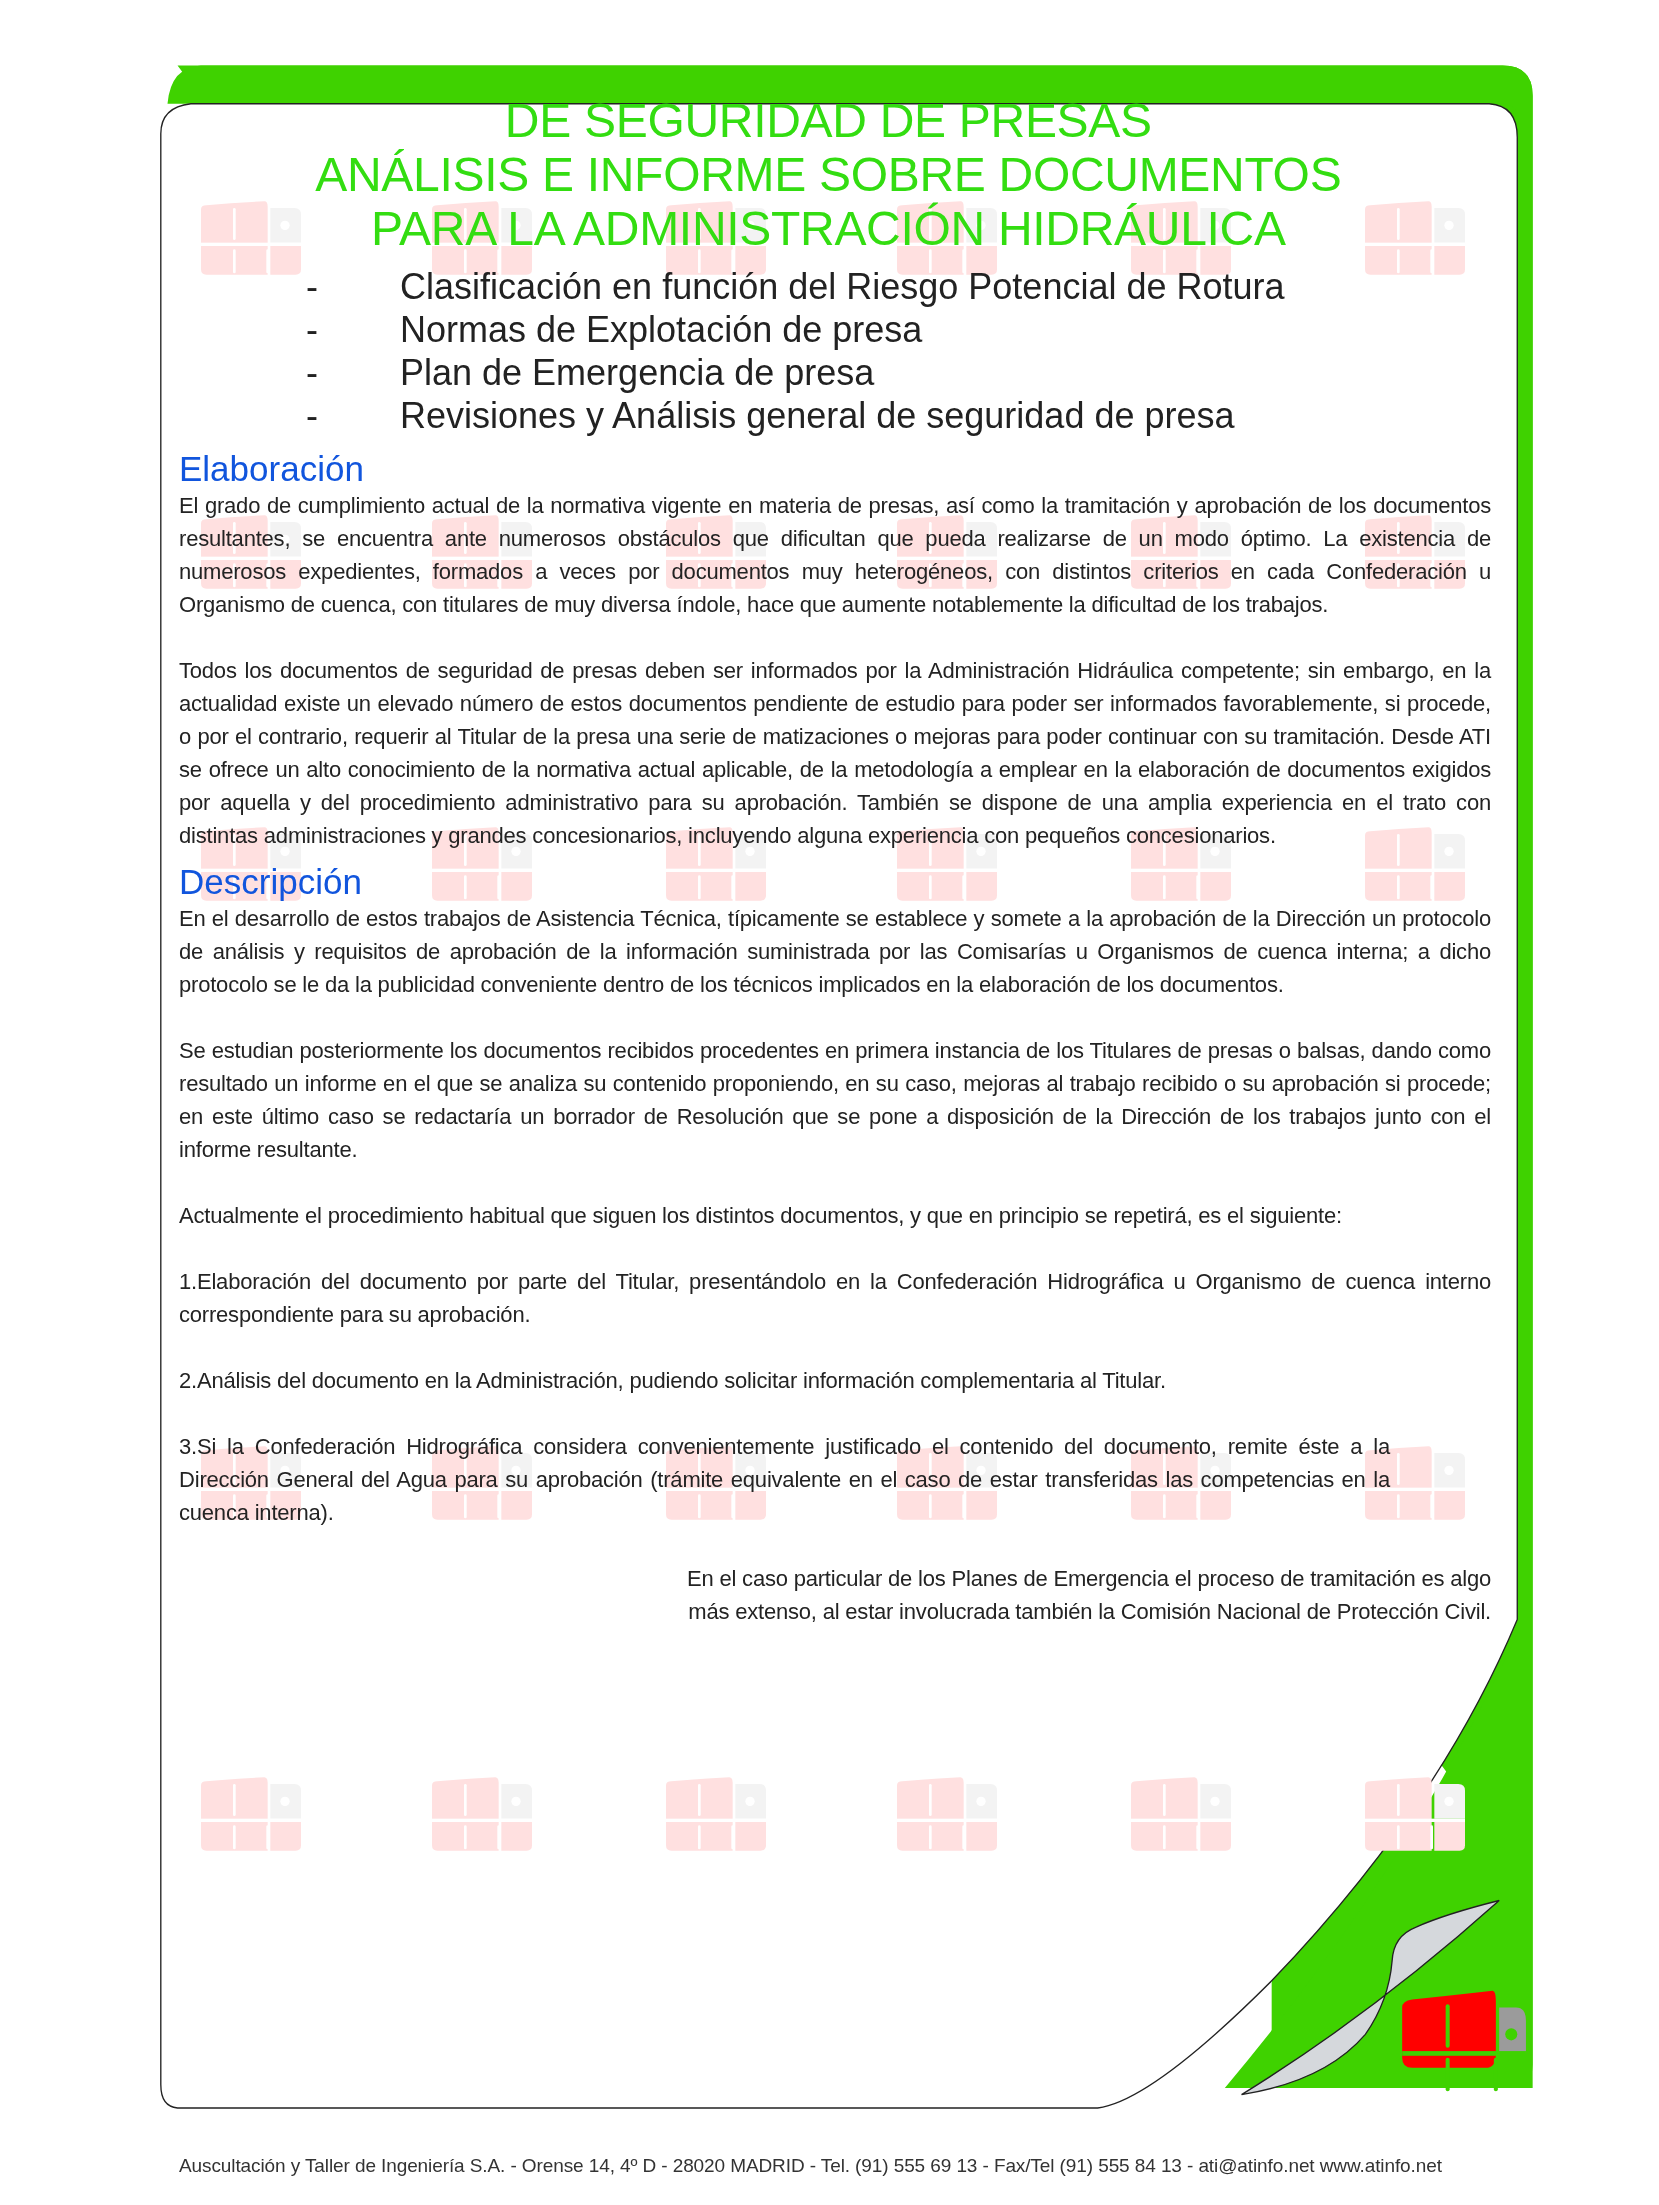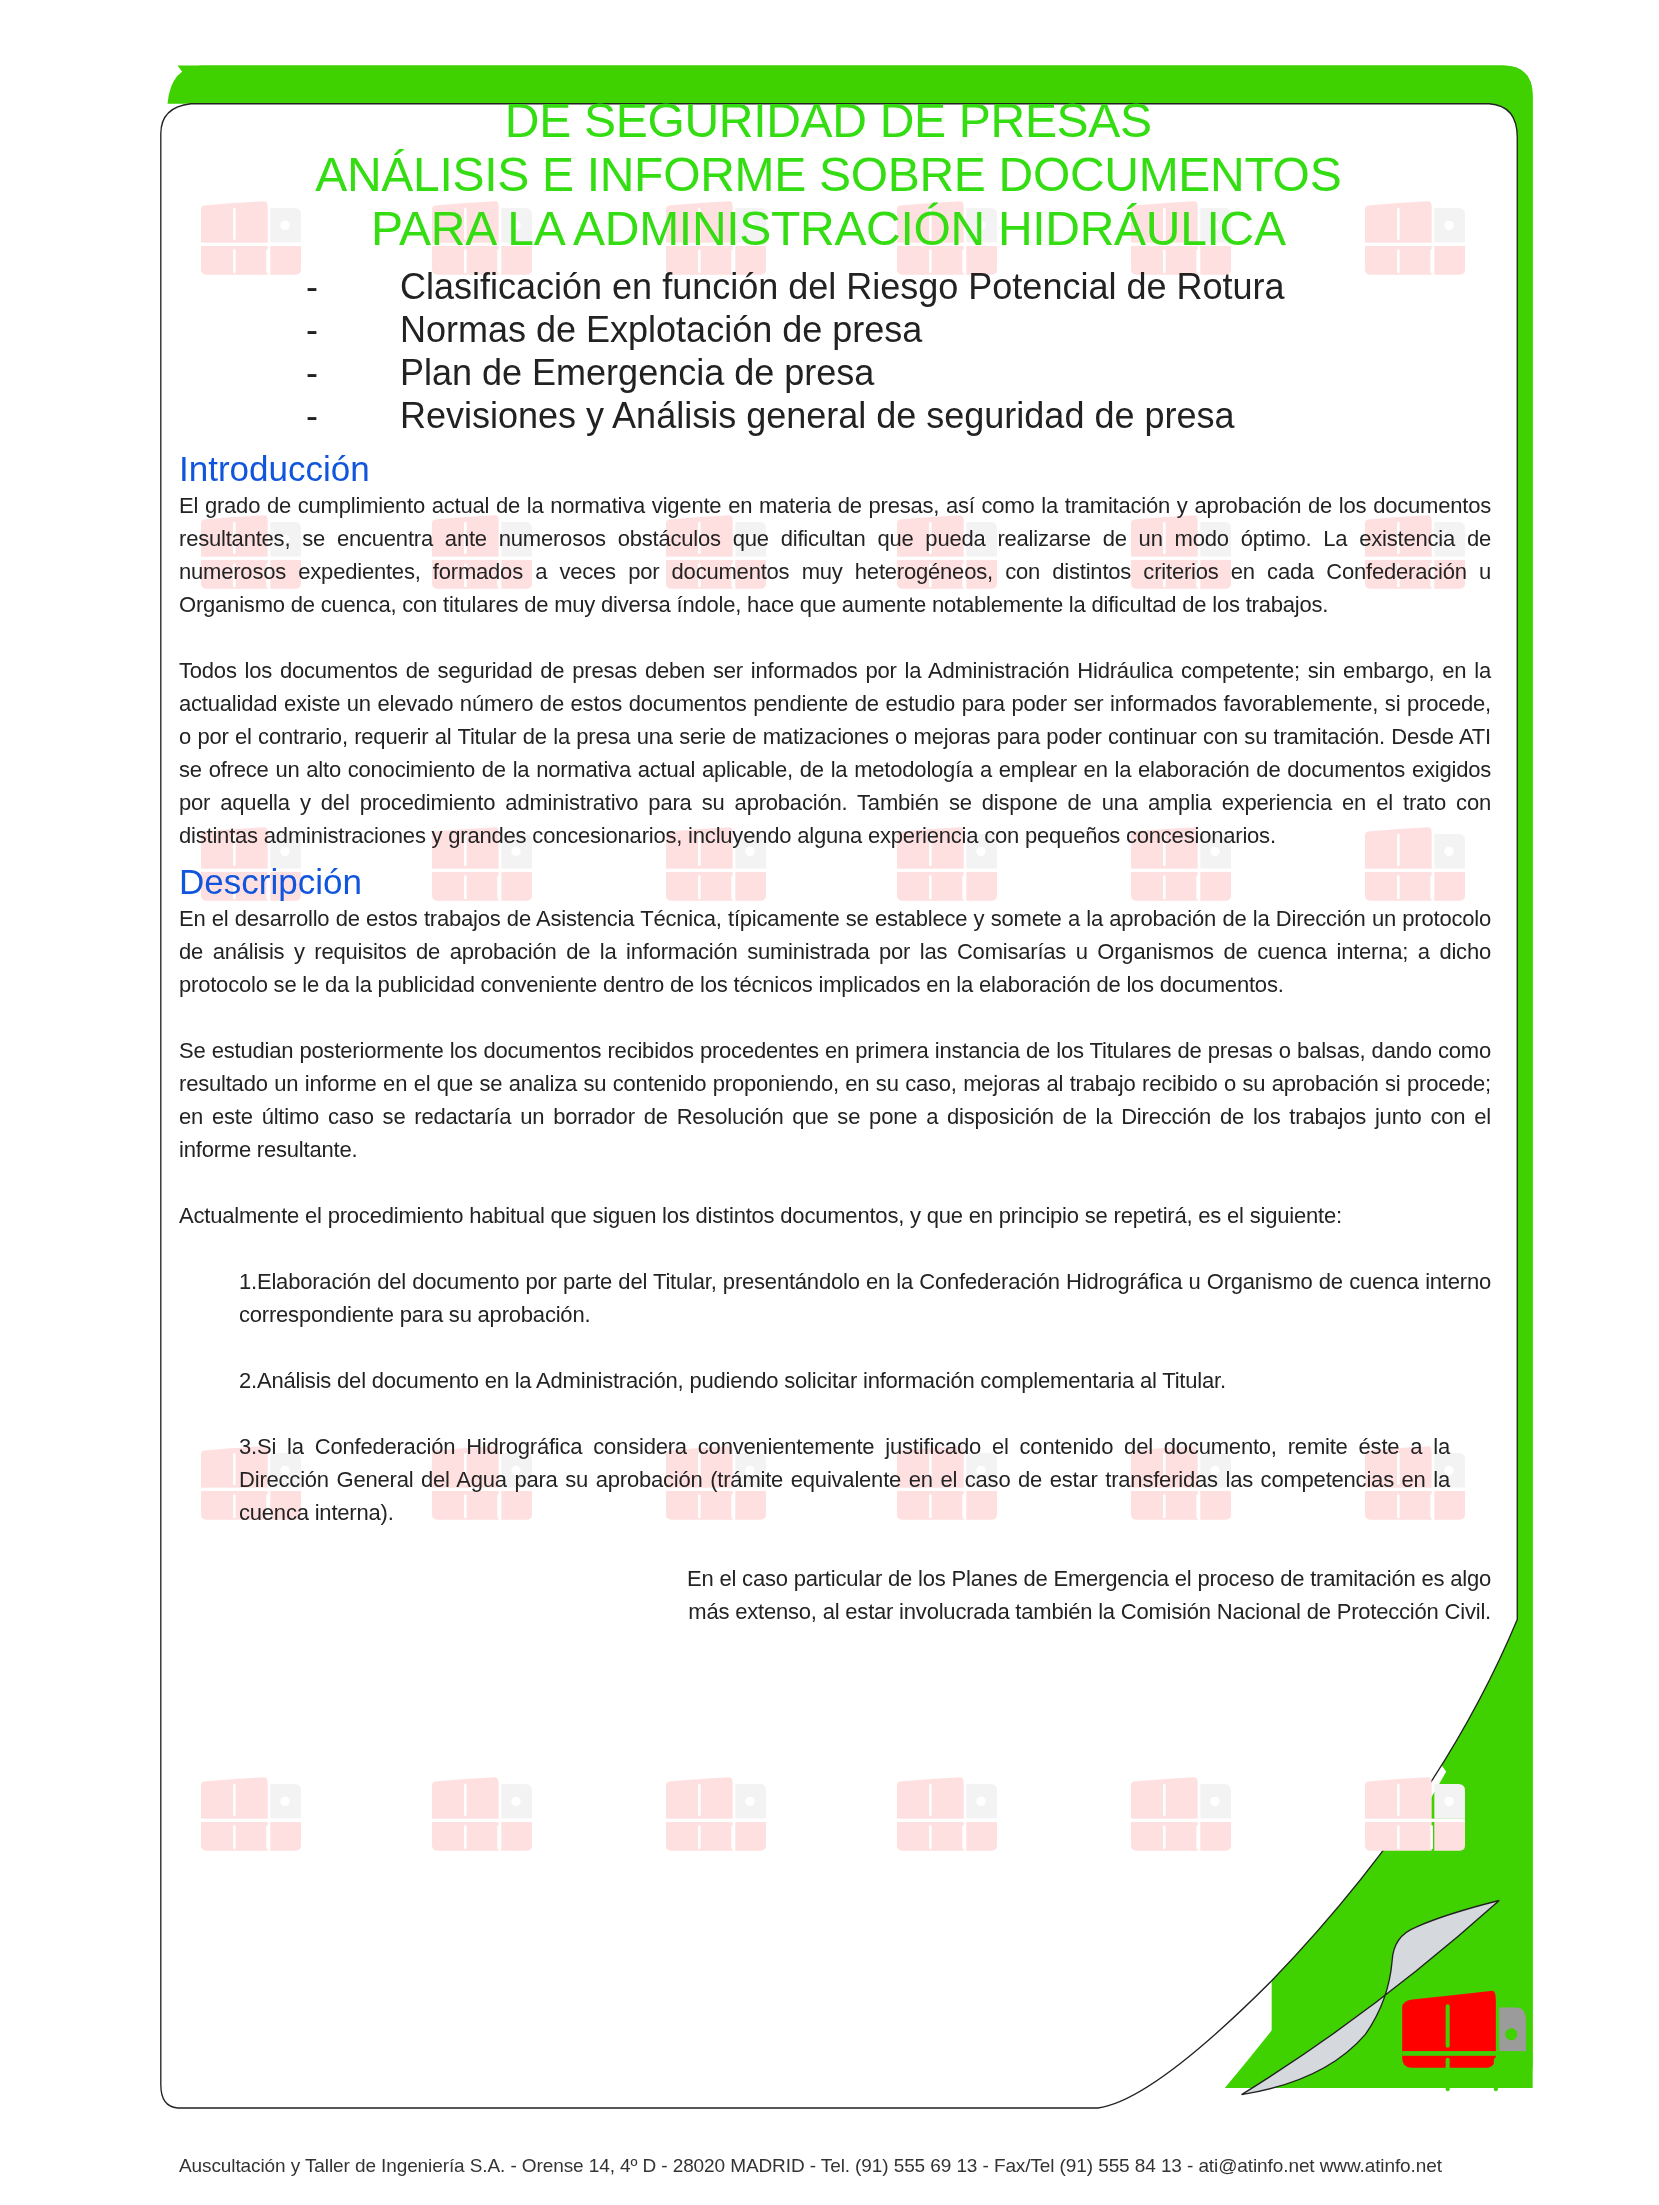--- a/index.html
+++ b/index.html
@@ -8,21 +8,21 @@
   .wm { position:absolute; width:100px; height:74px; }
   #content { position:absolute; left:179px; top:94px; width:1312px; }
   .title { color:#33dd11; font-size:48px; text-align:center; line-height:54px; margin:0; font-weight:normal; letter-spacing:-0.3px; }
   .title-wrap { margin-left:-13.4px; margin-top:0; }
   .bullets { margin:9.4px 0 0 127px; padding:0; list-style:none; }
   .bullets li { font-size:36px; color:#222; line-height:43px; display:flex; }
   .bullets .dash { width:94px; display:inline-block; }
   h2 { color:#1155dd; font-size:35px; font-weight:normal; margin:12px 0 0 0; line-height:40px; }
   p { margin:0; font-size:22px; line-height:33px; color:#232323; text-align:justify; letter-spacing:-0.2px; }
   .gap { height:33px; }
-  .step { margin-left:60px; }
+  .step { }
   #footer { position:absolute; left:179px; top:2155px; width:1392px; font-size:19px; color:#333; white-space:nowrap; letter-spacing:-0.1px; }
   .last p { text-align:right; }
 </style>
 </head>
 <body>
 
 <svg id="frame" viewBox="0 0 2480 3295" xmlns="http://www.w3.org/2000/svg">
 
   <path d="M265 98 L2245 98 Q2290 98 2290 143 L2290 3085 Q2290 3120 2255 3120 L1900 3120 L1900 2700 L2200 2700 Z" fill="#3fd200"></path>
   <path d="M250 155 Q255 100 300 98 L2245 98 Q2290 98 2290 143 L2290 3120 L1830 3120 Q2100 2800 2268 2440 L2268 175 Q2268 158 2245 155 Z" fill="#3fd200"></path>
@@ -365,21 +365,21 @@
         <span class="dash">-</span>
         <span>Plan de Emergencia de presa</span>
       </li>
     <li>
         <span class="dash">-</span>
         <span>Revisiones y Análisis general de seguridad de presa</span>
       </li>
   </ul>
 
   <section>
-    <h2>Introducción</h2>
+    <h2>Elaboración</h2>
     <p>El grado de cumplimiento actual de la normativa vigente en materia de presas, así como la tramitación y aprobación de los documentos resultantes, se encuentra ante numerosos obstáculos que dificultan que pueda realizarse de un modo óptimo. La existencia de numerosos expedientes, formados a veces por documentos muy heterogéneos, con distintos criterios en cada Confederación u Organismo de cuenca, con titulares de muy diversa índole, hace que aumente notablemente la dificultad de los trabajos.</p>
     <div class="gap"></div>
     <p>Todos los documentos de seguridad de presas deben ser informados por la Administración Hidráulica competente; sin embargo, en la actualidad existe un elevado número de estos documentos pendiente de estudio para poder ser informados favorablemente, si procede, o por el contrario, requerir al Titular de la presa una serie de matizaciones o mejoras para poder continuar con su tramitación. Desde ATI se ofrece un alto conocimiento de la normativa actual aplicable, de la metodología a emplear en la elaboración de documentos exigidos por aquella y del procedimiento administrativo para su aprobación. También se dispone de una amplia experiencia en el trato con distintas administraciones y grandes concesionarios, incluyendo alguna experiencia con pequeños concesionarios.</p>
   </section>
 
   <section>
     <h2 style="margin-top:10px">Descripción</h2>
     <p>En el desarrollo de estos trabajos de Asistencia Técnica, típicamente se establece y somete a la aprobación de la Dirección un protocolo de análisis y requisitos de aprobación de la información suministrada por las Comisarías u Organismos de cuenca interna; a dicho protocolo se le da la publicidad conveniente dentro de los técnicos implicados en la elaboración de los documentos.</p>
     <div class="gap"></div>
     <p>Se estudian posteriormente los documentos recibidos procedentes en primera instancia de los Titulares de presas o balsas, dando como resultado un informe en el que se analiza su contenido proponiendo, en su caso, mejoras al trabajo recibido o su aprobación si procede; en este último caso se redactaría un borrador de Resolución que se pone a disposición de la Dirección de los trabajos junto con el informe resultante.</p>

